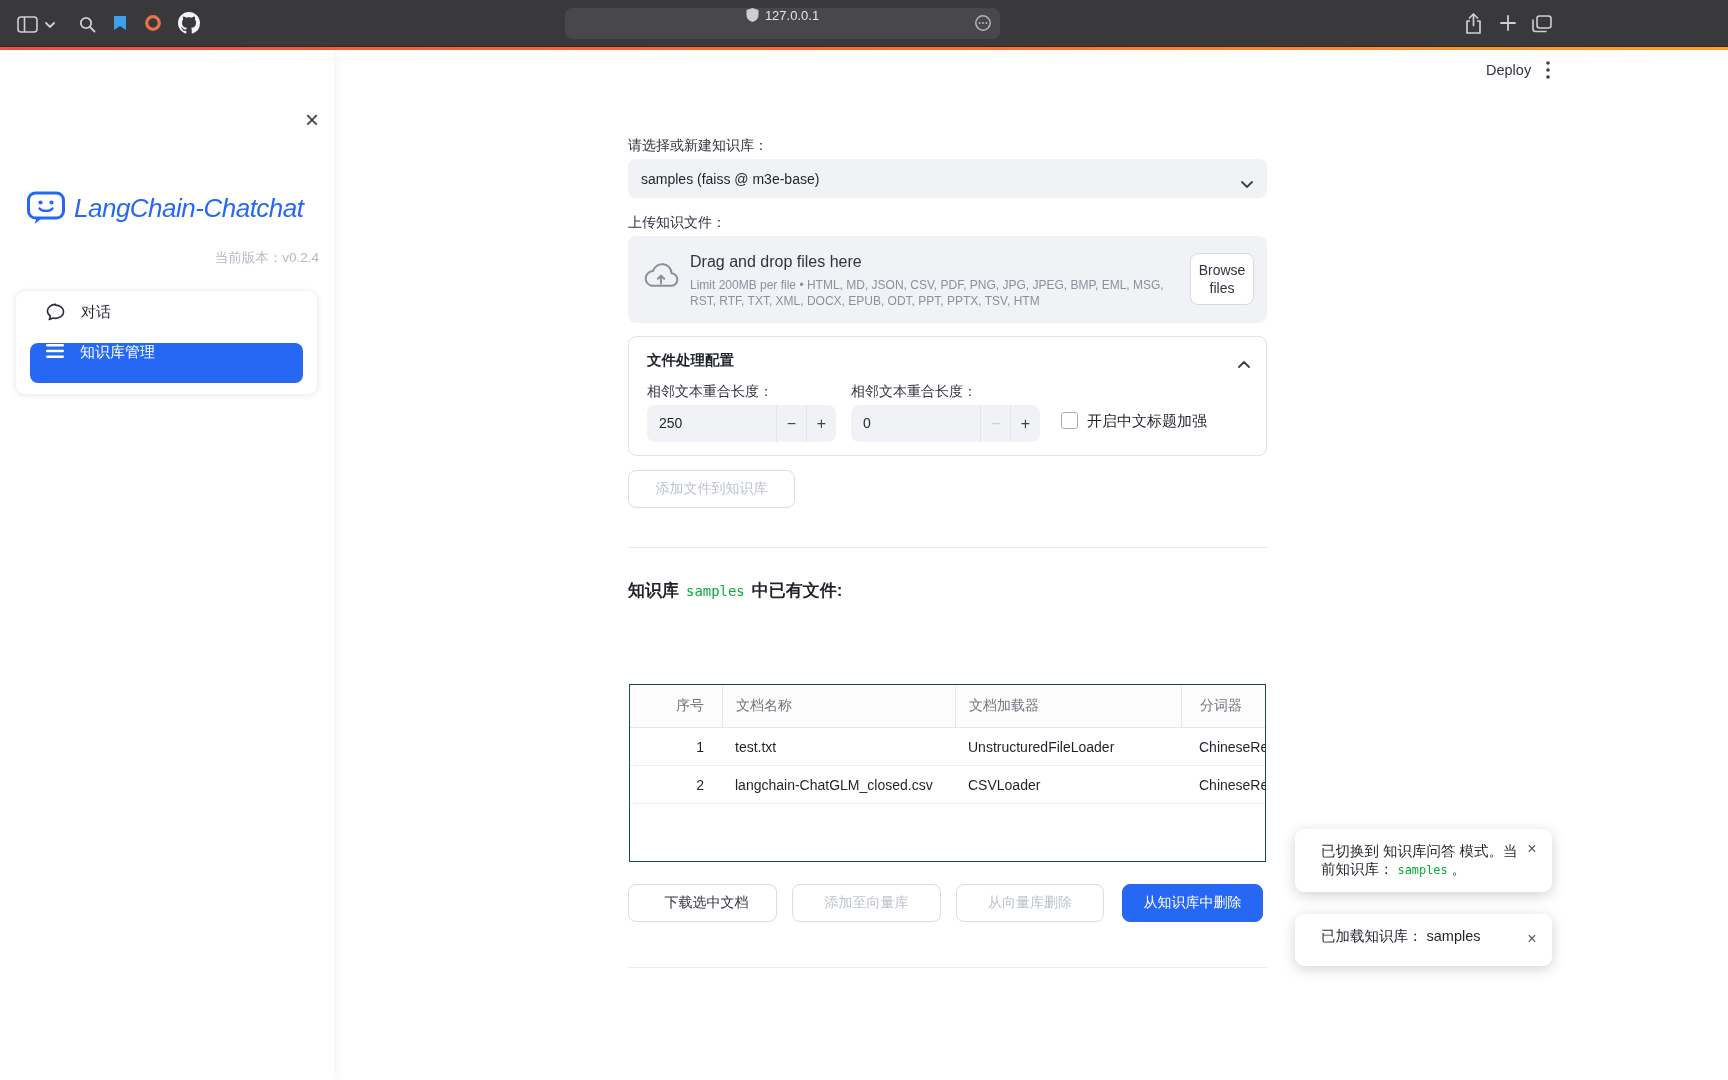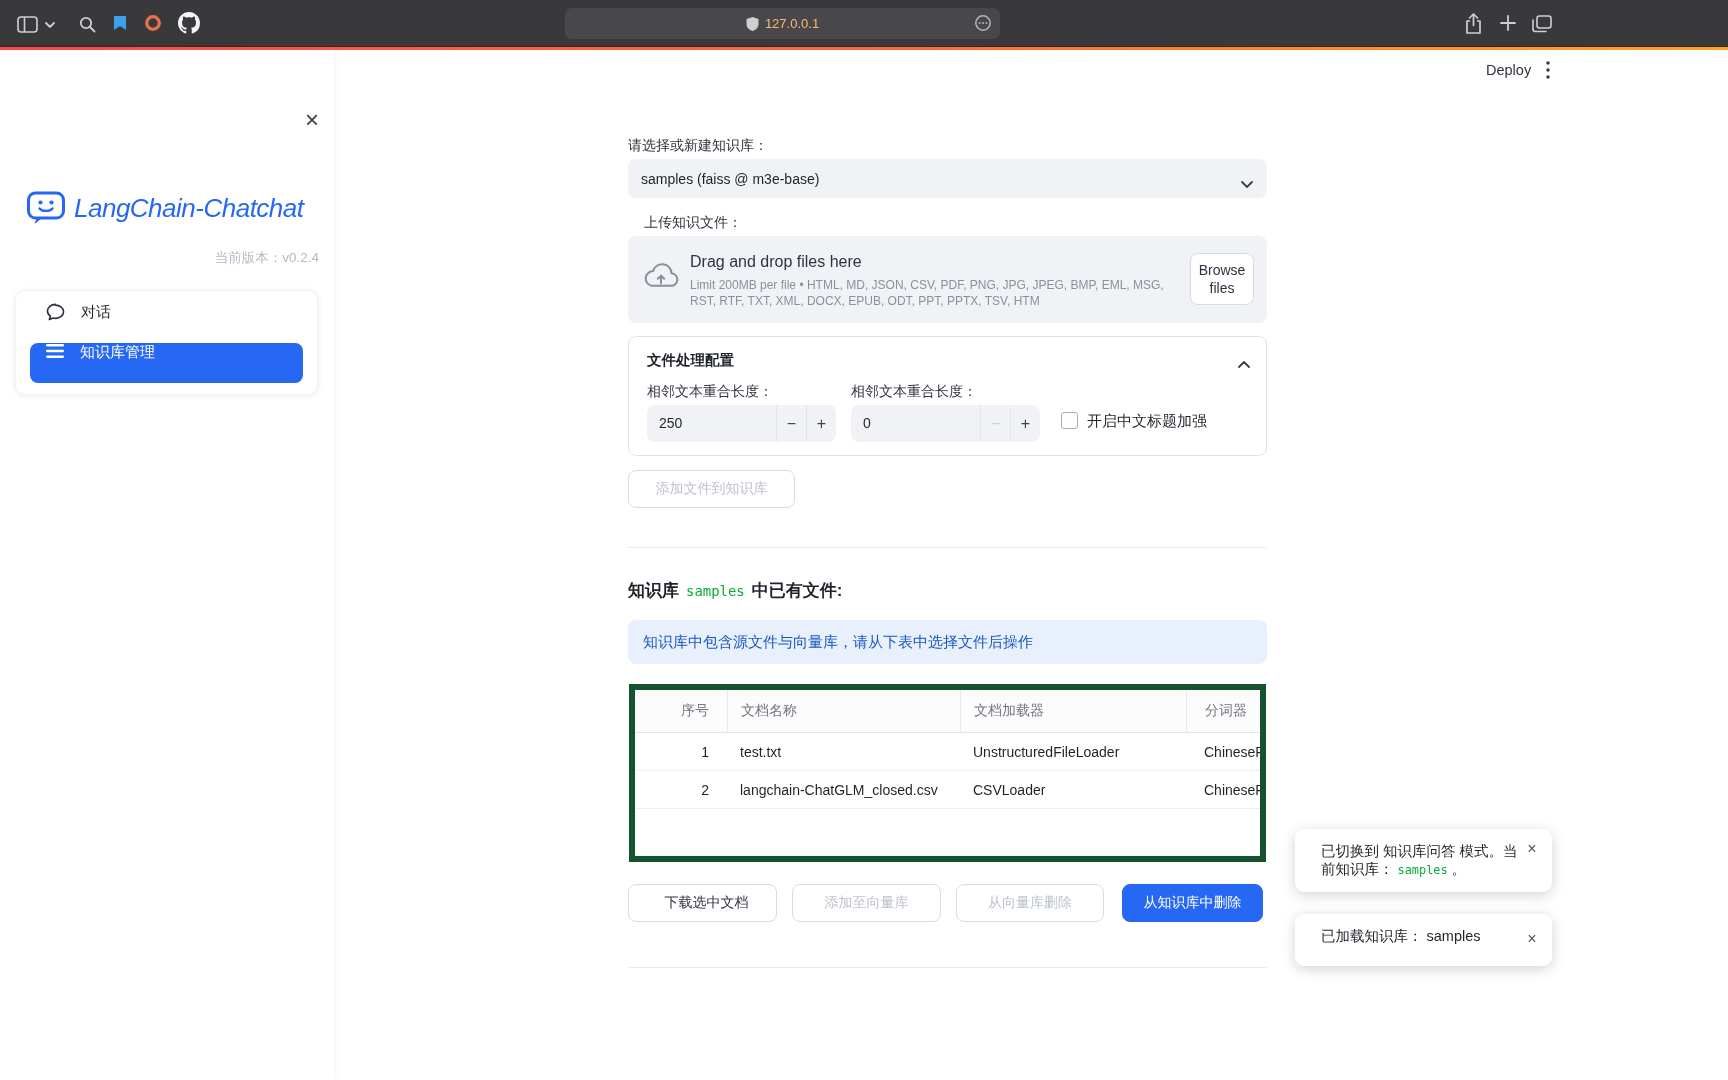--- a/index.html
+++ b/index.html
@@ -5,21 +5,21 @@
   * { margin:0; padding:0; box-sizing:border-box; }
   html,body { width:1728px; height:1080px; }
   body { font-family:"Liberation Sans","DejaVu Sans",sans-serif; background:#fff; }
   .abs { position:absolute; }
   .page { position:relative; width:1728px; height:1080px; overflow:hidden; background:#fff; }
 
   
   .chrome { position:absolute; left:0; top:0; width:1728px; height:47px; background:#39393b; border-bottom:1px solid #2b2b2d; }
   .chrome .ic { position:absolute; display:flex; align-items:center; justify-content:center; cursor:pointer; }
   .urlbar { position:absolute; left:565px; top:8px; width:435px; height:31px; background:#48484a; border-radius:7px;
-            display:flex; align-items:center; justify-content:center; gap:6px; color:#fdba74; font-size:13px; cursor:text; }
+            display:flex; align-items:flex-start; justify-content:center; gap:6px; color:#e5e5e5; font-size:13px; cursor:text; }
   .urlbar .ellip { position:absolute; right:8px; top:6px; }
 
   .deco { position:absolute; left:0; top:47px; width:1728px; height:3px;
           background:linear-gradient(90deg,#ff4b4b 0%,#ff6c37 55%,#ffa421 100%); }
 
   
   .sidebar { position:absolute; left:0; top:50px; width:334px; height:1030px; background:#fff;
              box-shadow:2px 0 8px rgba(0,0,0,0.05); }
   .sb-close { position:absolute; left:298px; top:56px; width:28px; height:28px; display:flex; align-items:center;
               justify-content:center; font-size:24px; color:#3d3f45; cursor:pointer; }
@@ -67,21 +67,21 @@
 
   .divider { position:absolute; left:628px; width:639px; height:1px; background:#e8eaed; }
 
   .files-heading { position:absolute; left:628px; top:579px; font-size:17px; font-weight:700; color:#1f2329; }
   .code { font-family:"DejaVu Sans Mono","Liberation Mono",monospace; color:#09ab3b; font-weight:400; font-size:0.82em; }
   .files-heading .code { margin:0 7px; }
 
   .infobox { position:absolute; left:628px; top:620px; width:639px; height:44px; background:#e8f1fb; border-radius:8px;
              display:flex; align-items:center; padding-left:15px; font-size:15px; color:#1b57c2; }
 
-  .tbl { position:absolute; left:629px; top:684px; width:637px; height:178px; border:6px solid #14532d; background:#fff; font-size:14px; }
+  .tbl { position:absolute; left:629px; top:684px; width:637px; height:178px; border:1px solid #14532d; background:#fff; font-size:14px; }
   .tbl-h { display:grid; grid-template-columns:92px 233px 190px 1fr; height:43px; background:#fcfcfd;
            border-bottom:1px solid #e3e6ea; color:#72767e; }
   .tbl-h > div { display:flex; align-items:center; padding:0 13px; }
   .tbl-h > div + div { border-left:1px solid #e6e8ec; }
   .tbl-r { display:grid; grid-template-columns:92px 233px 190px 1fr; height:38px; border-bottom:1px solid #edeff2;
            color:#1f2329; cursor:pointer; }
   .tbl-r > div { display:flex; align-items:center; padding:0 13px; white-space:nowrap; overflow:hidden; }
   .c-no { justify-content:flex-end; padding-right:18px !important; }
   .c-sp { padding:0 0 0 18px !important;margin-left:36px; }
 
@@ -221,21 +221,21 @@
 
   <div class="selectbox">
     <span>samples (faiss @ m3e-base)</span>
     <span class="chev">
       <svg width="12" height="7" viewBox="0 0 12 7">
           <path d="M1 1l5 5 5-5" stroke="#3a3f47" stroke-width="1.8" fill="none" stroke-linecap="round"></path>
         </svg>
     </span>
   </div>
 
-  <div class="lbl" style="left:628px;top:214px;margin-left:16px;">上传知识文件：</div>
+  <div class="lbl" style="left:628px;top:214px;">上传知识文件：</div>
 
   <div class="dropzone">
     <span class="abs" style="left:15px;top:26px;display:flex;">
       <svg width="36" height="28" viewBox="0 0 36 28">
           <path d="M28.5 11.2A9.3 9.3 0 0010.2 9.1 7.4 7.4 0 008.4 23.7h19.4a6.1 6.1 0 00.7-12.4z" fill="none" stroke="#8a909b" stroke-width="2" stroke-linejoin="round"></path>
           <path d="M18 21.5v-7.5" stroke="#8a909b" stroke-width="2" stroke-linecap="round"></path>
           <path d="M14.8 16.8L18 13.6l3.2 3.2" fill="none" stroke="#8a909b" stroke-width="2" stroke-linecap="round" stroke-linejoin="round"></path>
         </svg>
     </span>
     <div class="dz-title">Drag and drop files here</div>
@@ -271,21 +271,20 @@
   </div>
 
   <div class="btn disabled" style="left:628px;top:470px;width:167px;">添加文件到知识库</div>
 
   <div class="divider" style="top:547px;"></div>
 
   <div class="files-heading">
     <span>知识库</span><span class="code">samples</span><span>中已有文件:</span>
   </div>
 
-  <div class="infobox">知识库中包含源文件与向量库，请从下表中选择文件后操作</div>
 
   <div class="tbl">
     <div class="tbl-h">
       <div class="c-no">序号</div>
       <div>文档名称</div>
       <div>文档加载器</div>
       <div class="c-sp">分词器</div>
     </div>
     <div class="tbl-r">
       <div class="c-no">1</div>

